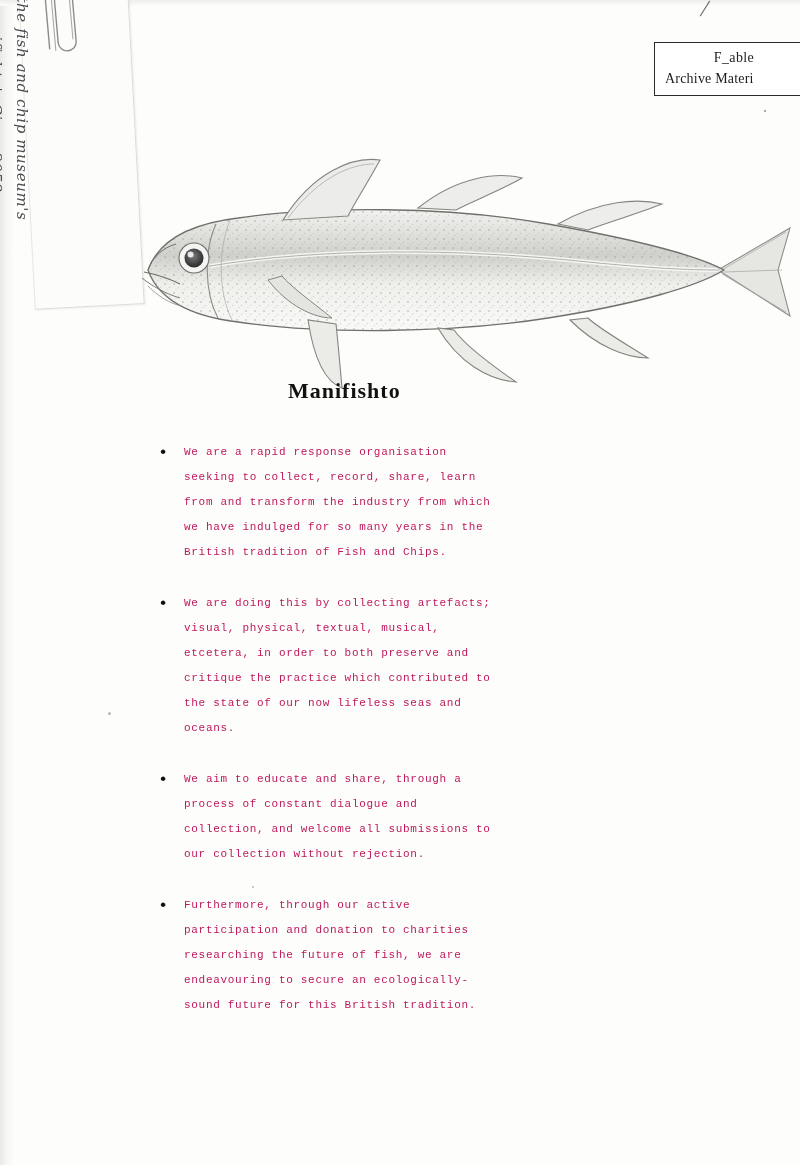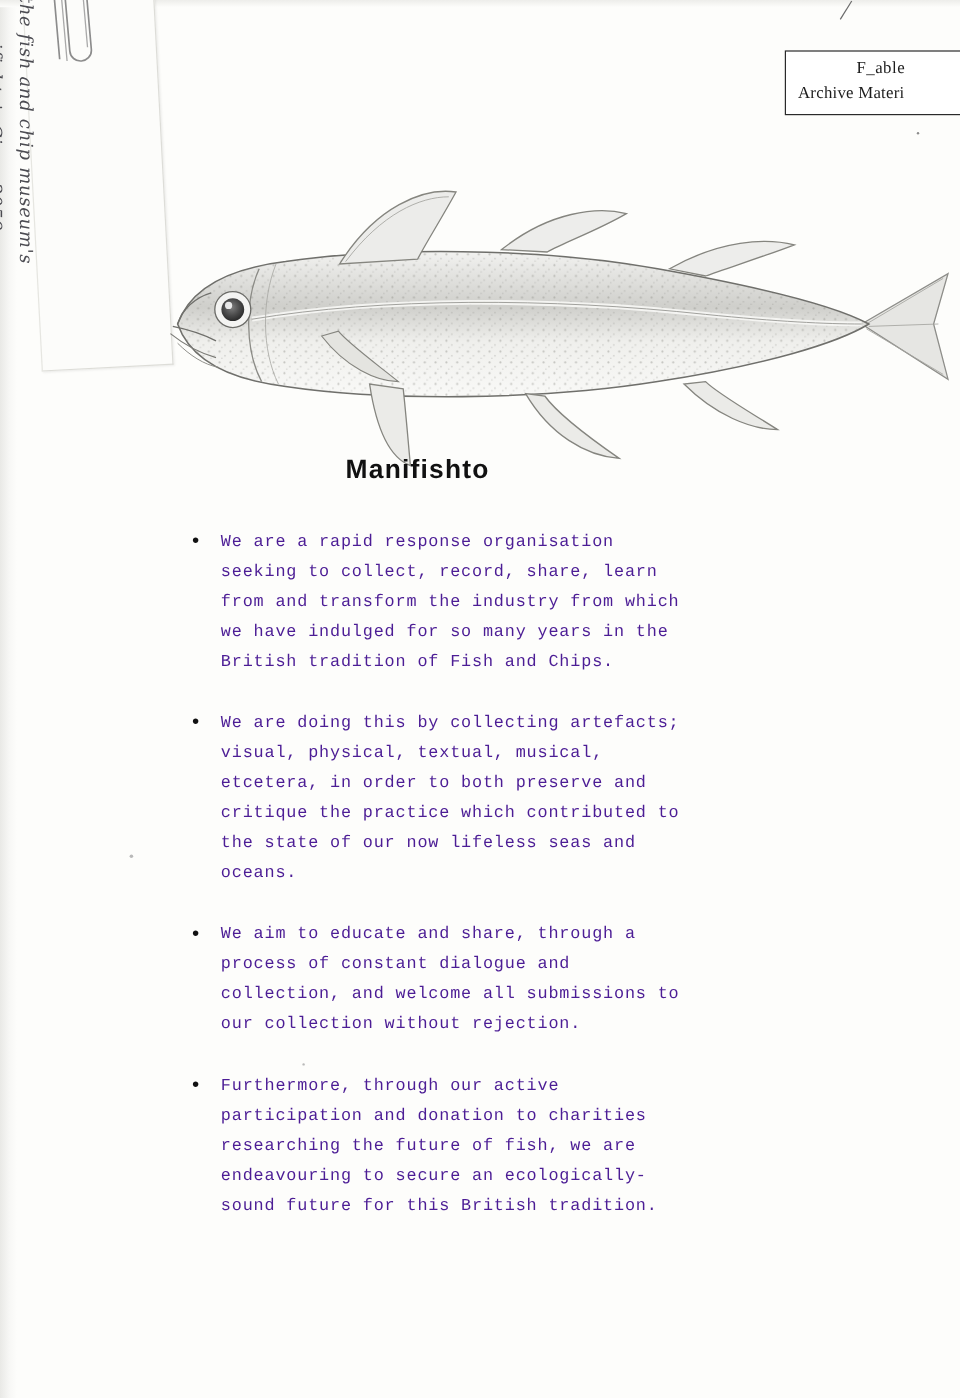--- a/index.html
+++ b/index.html
@@ -124,21 +124,21 @@
     left: 118px;
     top: 120px;
     width: 680px;
     height: 280px;
   }
   .fish-svg { display: block; width: 100%; height: 100%; }
   .fish-title {
     position: absolute;
     left: 170px;
     top: 258px;
-    font-family: Liberation Sans, sans-serif;
+    font-family: Liberation Serif, serif;
     font-weight: bold;
     font-size: 22px;
     letter-spacing: 1px;
     color: #111;
   }
 
   
   .body-text {
     position: absolute;
     left: 150px;
@@ -154,24 +154,24 @@
     flex: 0 0 26px;
     font-size: 17px;
     line-height: 25px;
     color: #111;
     text-align: left;
     padding-left: 8px;
   }
   .item-text {
     flex: 1 1 auto;
     font-family: "Liberation Mono", monospace;
-    font-size: 14px;
+    font-size: 11px;
     line-height: 25px;
     letter-spacing: 0.7px;
-    color: #4c1d95;
+    color: #be185d;
     white-space: pre-line;
   }
 
   
   .speck { position: absolute; background: #b9b9b9; border-radius: 50%; }
 </style>
 </head>
 <body>
 
 <div class="page">

